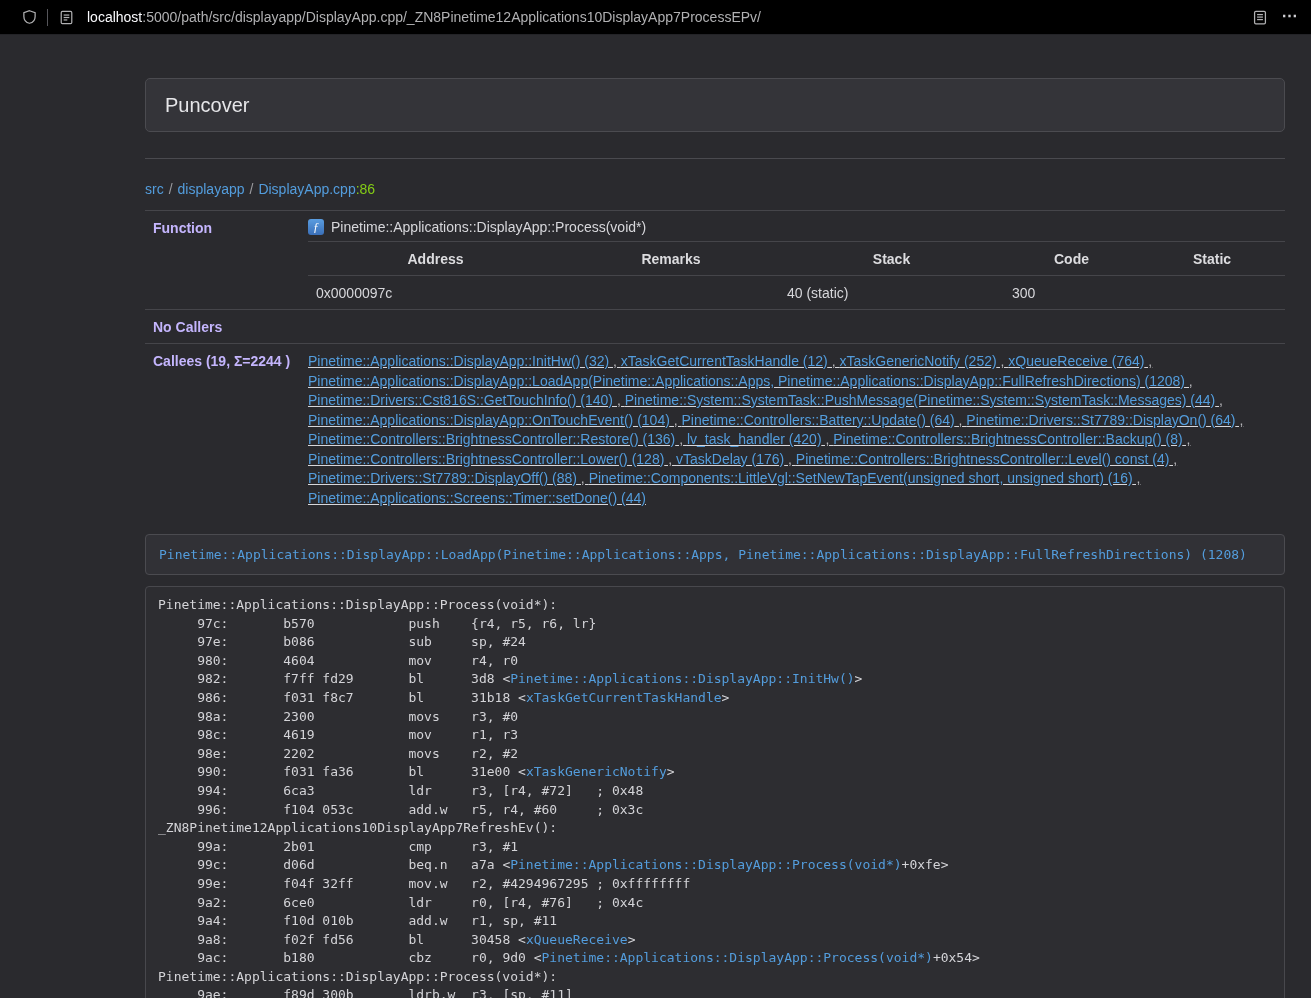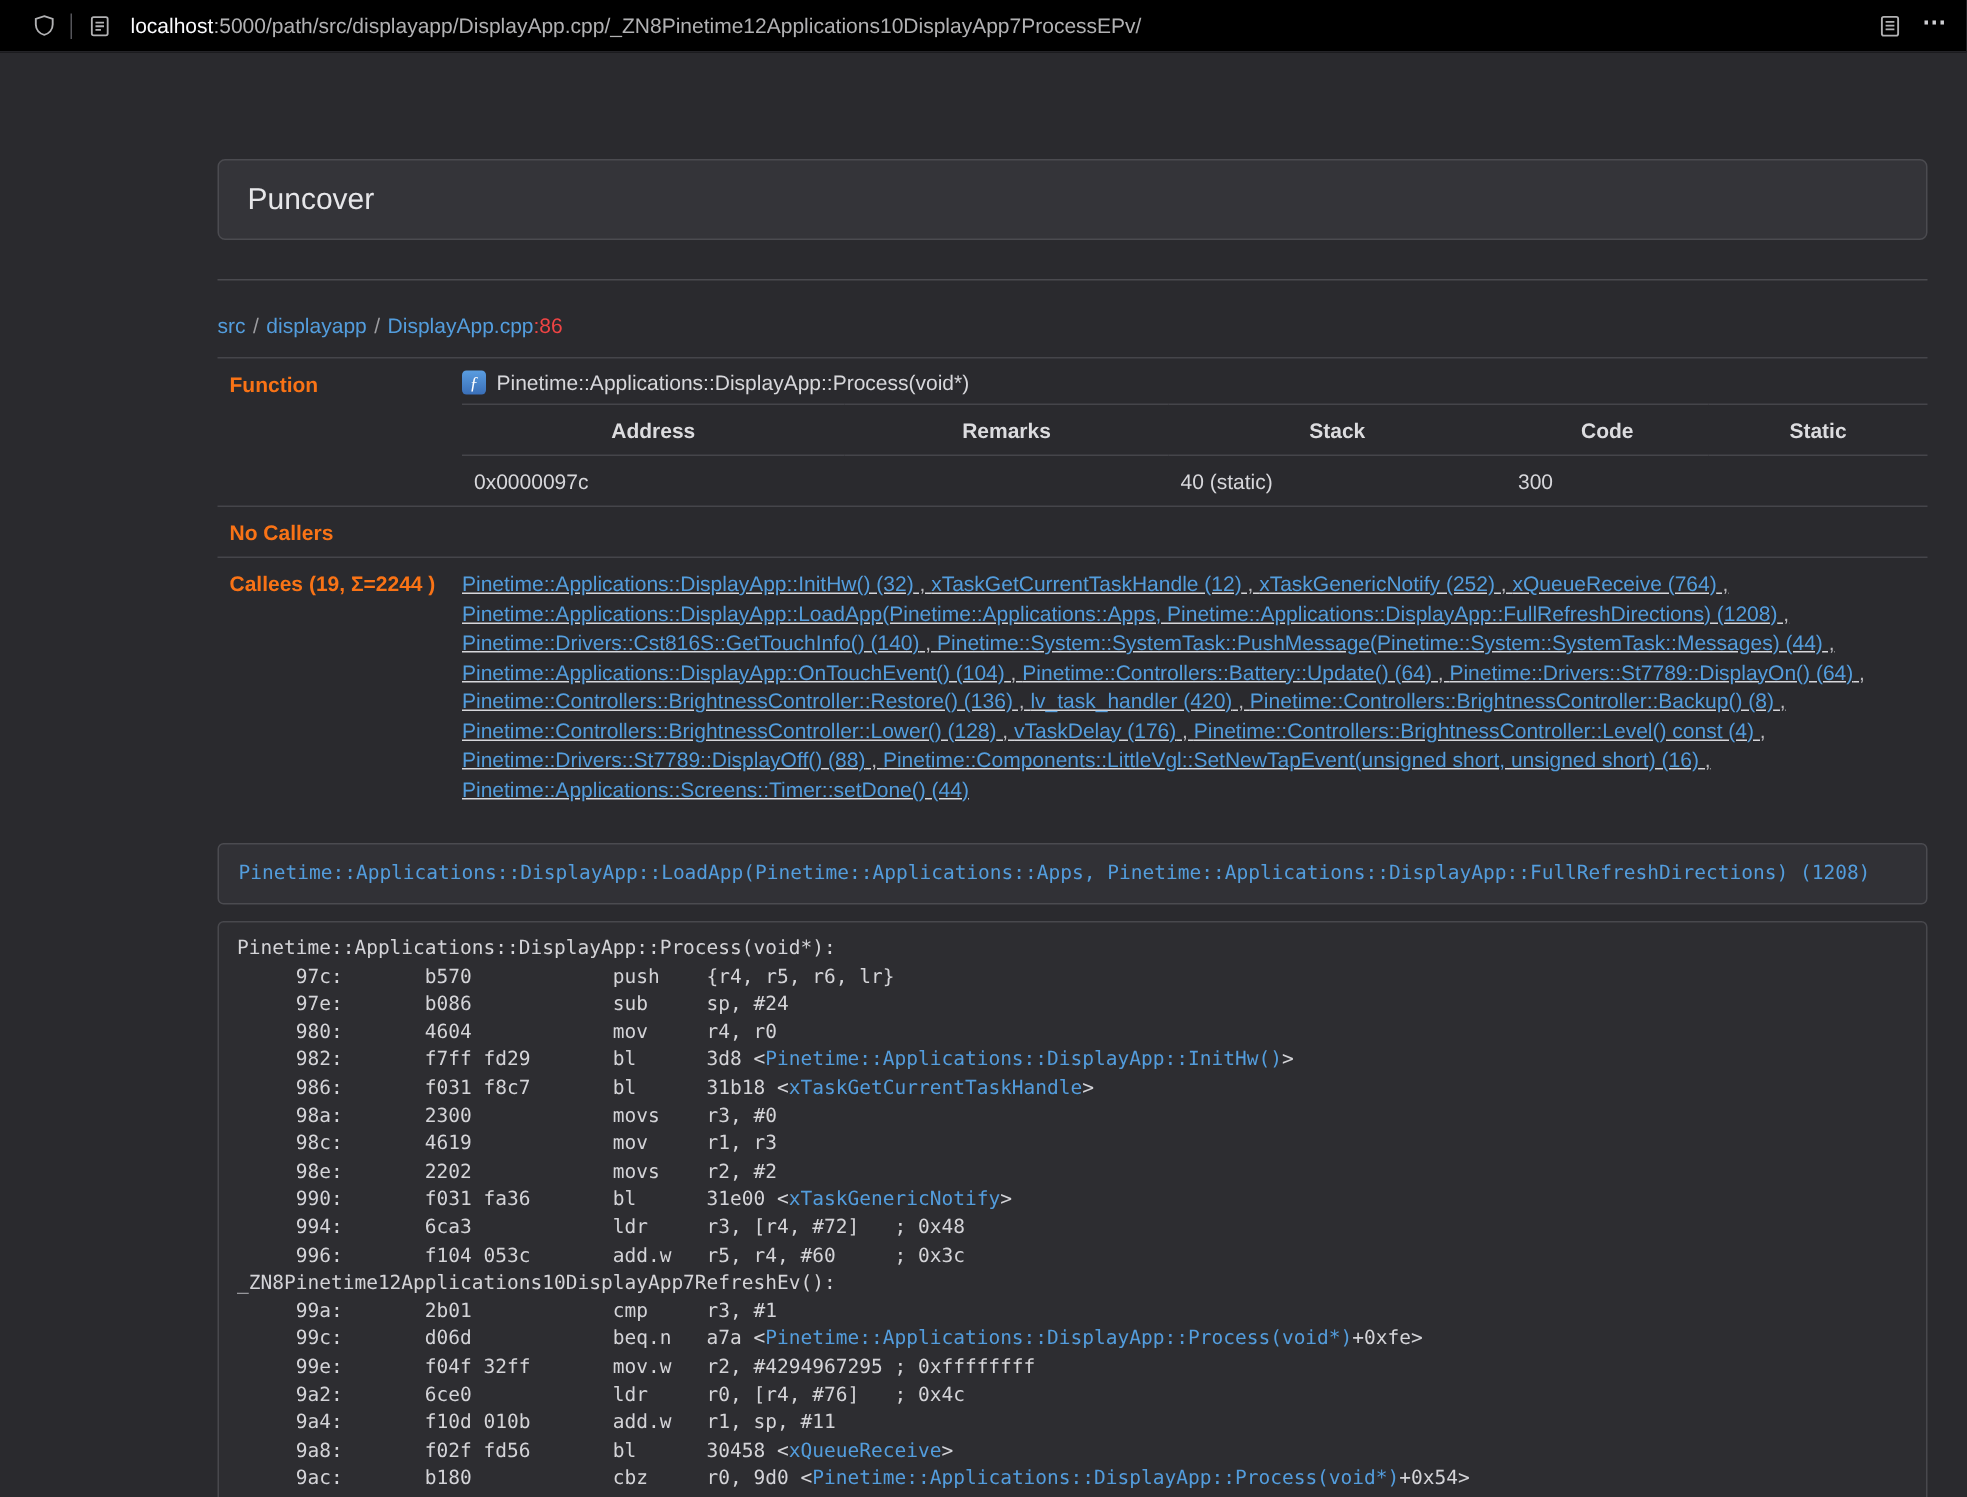--- a/index.html
+++ b/index.html
@@ -22,35 +22,34 @@
   .url-text { flex:1 1 auto; margin-left:6px; font-size:14px; color:#b1b1b3; white-space:nowrap; overflow:hidden; cursor:text; }
   .url-host { color:#fbfbfe; }
   .menu-dots { color:#cfcfd3; font-size:16px; font-weight:bold; letter-spacing:1px; padding-bottom:4px; }
 
   
   .content { position:absolute; left:145px; top:78px; width:1140px; }
 
   .panel {
     background:#343439; border:1px solid #4b4b50; border-radius:5px;
     padding:15px 19px;
-    margin-top:28px;
   }
   .panel-title { font-size:20px; font-weight:500; color:#e6e6e9; line-height:22px; }
 
   hr.rule { border:none; border-top:1px solid #4a4a4f; margin:26px 0 20px 0; }
 
   .breadcrumb { line-height:20px; margin-bottom:11px; }
   .breadcrumb .sep { color:#9c9ca0; margin:0 5px; }
-  .breadcrumb .suffix { color:#ef4444; }
+  .breadcrumb .suffix { color:#84cc16; }
 
   table.symtab { width:100%; border-collapse:collapse; table-layout:fixed; }
   table.symtab > tbody > tr { border-top:1px solid #45454a; }
   table.symtab > tbody > tr > th {
     text-align:left; vertical-align:top; font-weight:bold; font-size:14px;
-    padding:9px 8px 8px 8px; color:#f97316;
+    padding:9px 8px 8px 8px; color:#c4b5fd;
   }
   table.symtab > tbody > tr > td { vertical-align:top; padding:8px; }
   td.func-cell { padding:8px 0 0 8px !important; }
 
   .func-title { display:flex; align-items:center; line-height:15px; }
   .func-icon {
     width:16px; height:16px; border-radius:3px; margin-right:7px;
     background:linear-gradient(180deg,#5a9de0,#3a6fb8); color:#fff;
     font-size:12px; line-height:16px; text-align:center; font-style:italic;
     font-family:"Liberation Serif", serif; flex:0 0 auto;

